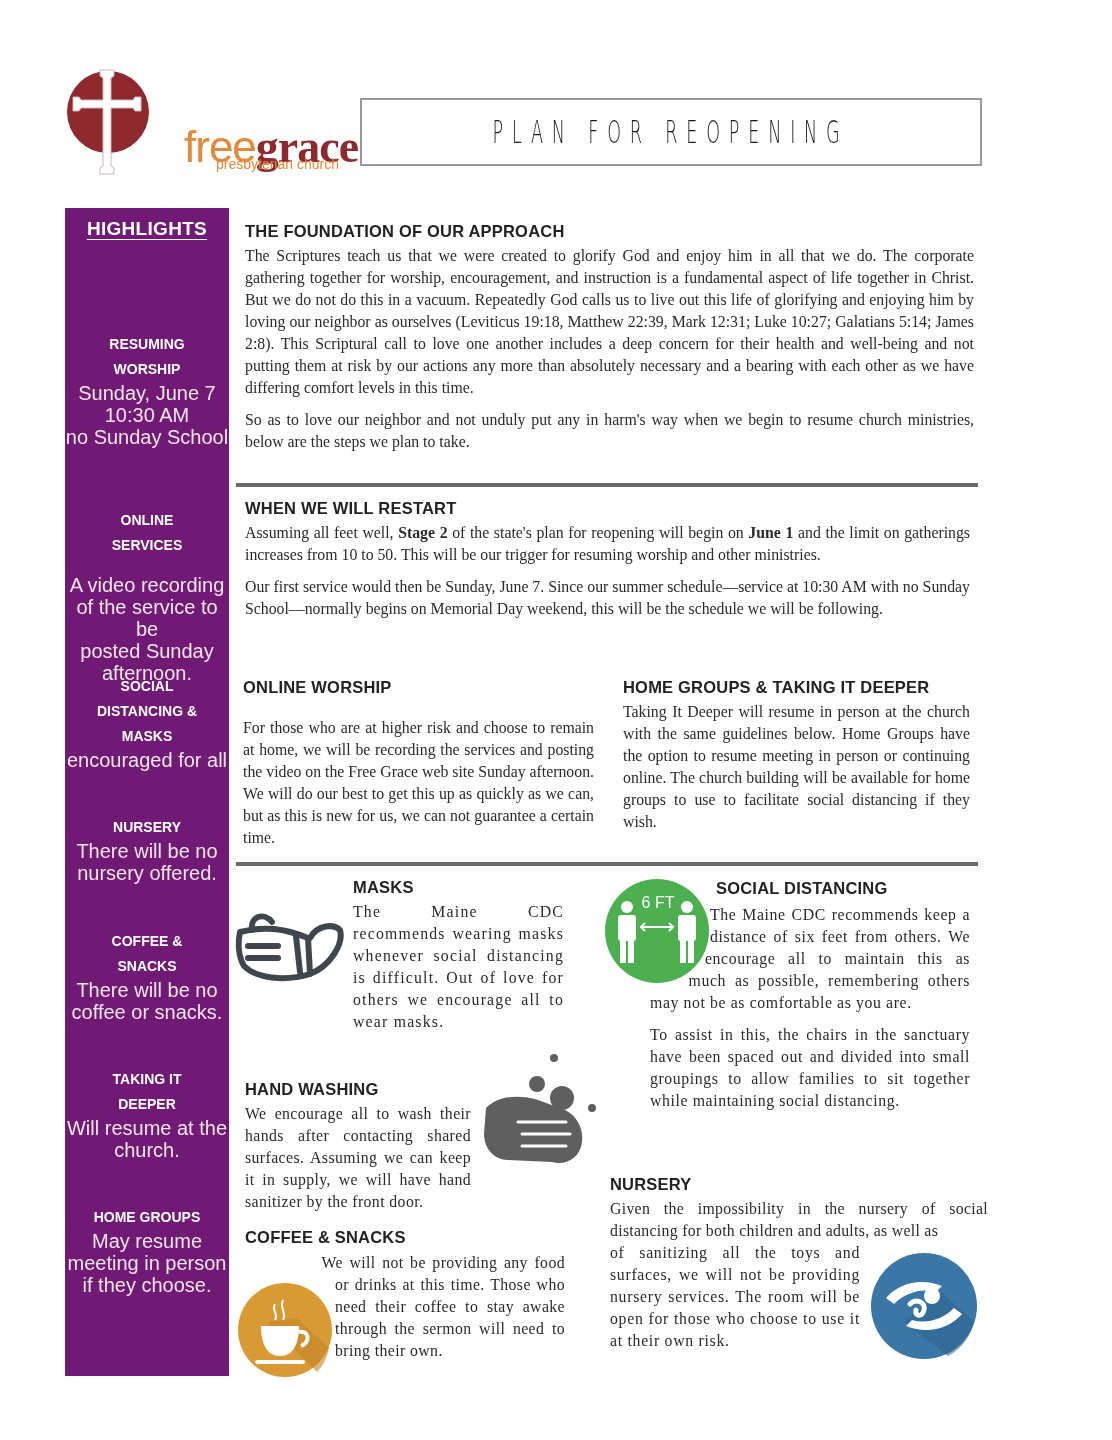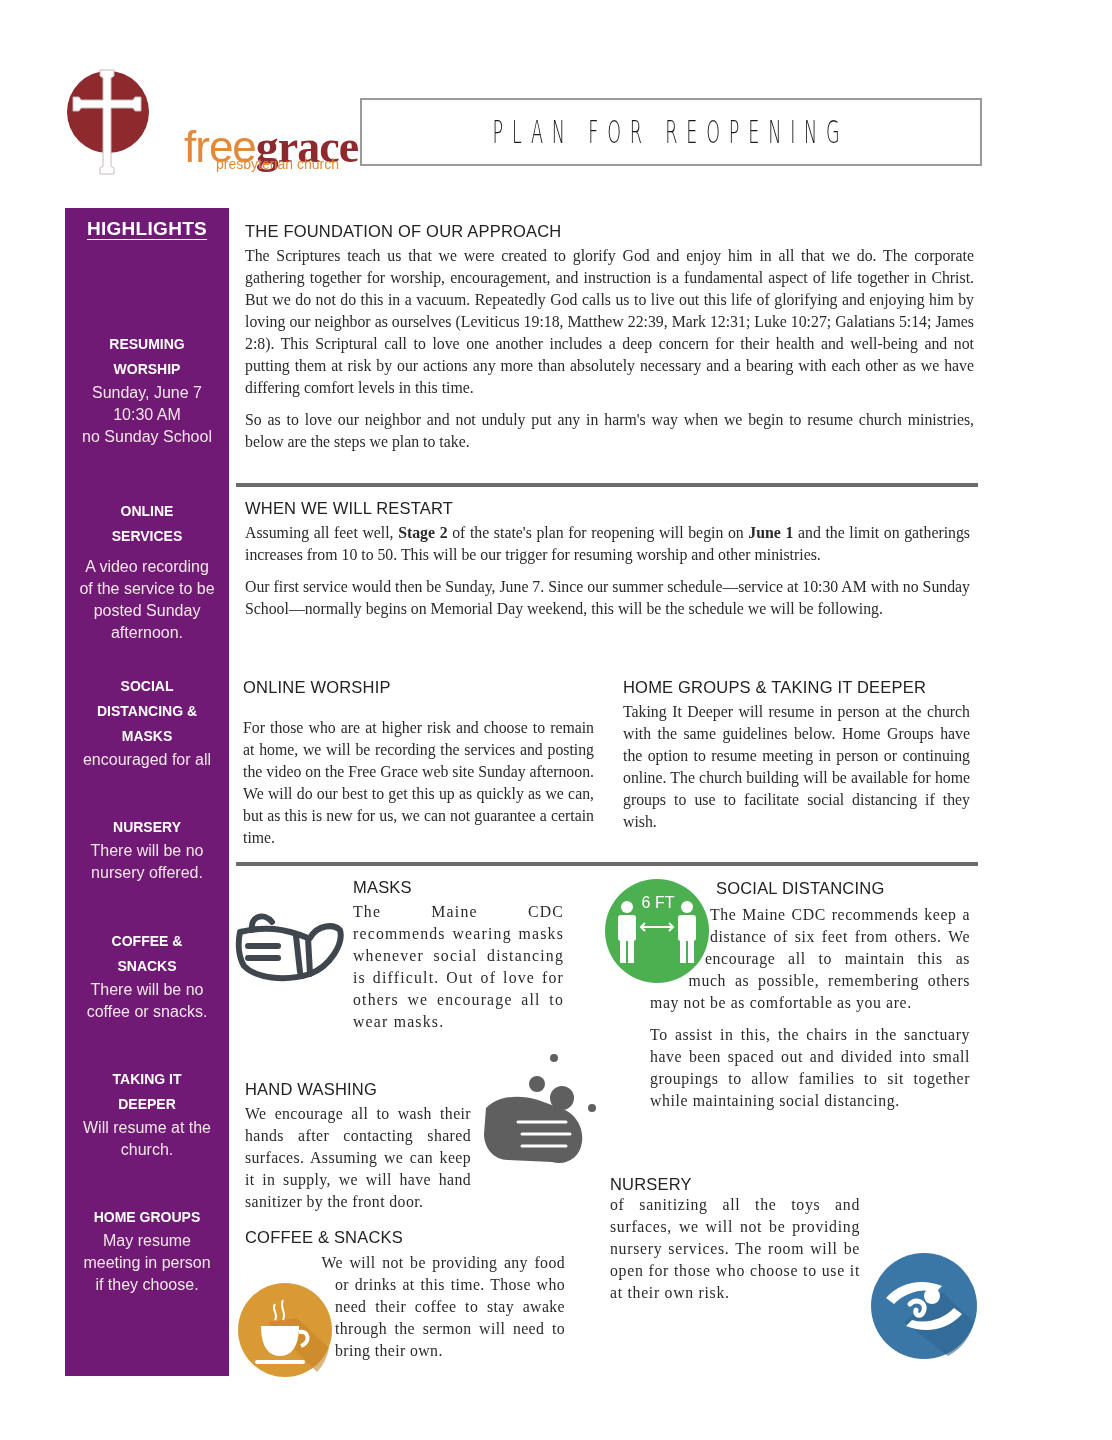--- a/index.html
+++ b/index.html
@@ -15,24 +15,24 @@
 
   
   #title-box { left:360px; top:98px; width:618px; height:64px; border:2px solid #9a9a9a; display:flex; align-items:center; justify-content:center; }
   #title-box span { font-family:"DejaVu Sans", sans-serif; font-size:32px; font-weight:300; letter-spacing:16px; color:#1a1a1a; transform:scaleX(0.55); display:inline-block; white-space:nowrap; }
 
   
   #sidebar { left:65px; top:208px; width:164px; height:1168px; background:#701a75; color:#fff; text-align:center; }
   .hl-head { font-family:"Liberation Sans", sans-serif; font-weight:bold; font-size:19px; text-decoration:underline; text-underline-offset:4px; margin-top:10px; letter-spacing:0.3px; }
   .hl-item { position:absolute; left:0; width:164px; }
   .hl-title { font-family:"Liberation Sans", sans-serif; font-weight:bold; font-size:14px; line-height:25px; }
-  .hl-body { font-family:"Liberation Sans", sans-serif; font-size:16px; line-height:22px; color:#f3e6e6; }
-
-  
-  .sec-h { font-family:"Liberation Sans", sans-serif; font-weight:normal; font-size:16.5px; color:#222; letter-spacing:0.2px; }
+  .hl-body { font-family:"Liberation Sans", sans-serif; font-size:20px; line-height:22px; color:#f3e6e6; }
+
+  
+  .sec-h { font-family:"Liberation Sans", sans-serif; font-weight:bold; font-size:16.5px; color:#222; letter-spacing:0.2px; }
   .p { font-size:15.8px; line-height:22px; text-align:justify; color:#2a2a2a; }
   .rule { height:4px; background:#6b6b6b; }
   b.inl { font-weight:bold; }
 
   .icon-wrap { position:absolute; }
 </style>
 </head>
 <body>
 
 <div id="logo" class="abs">
@@ -54,21 +54,21 @@
   <div class="hl-head">HIGHLIGHTS</div>
 
   <div class="hl-item" style="top:124px">
     <div class="hl-title" style="width:100px;margin:0 auto">RESUMING WORSHIP</div>
     <div class="hl-body">Sunday, June 7</div>
     <div class="hl-body">10:30 AM</div>
     <div class="hl-body">no Sunday School</div>
   </div>
 
   <div class="hl-item" style="top:284px">
-    <div class="hl-title" style="width:100px;margin:7px auto">ONLINE SERVICES</div>
+    <div class="hl-title" style="width:100px;margin:16px auto">ONLINE SERVICES</div>
     <div class="hl-body">A video recording</div>
     <div class="hl-body">of the service to be</div>
     <div class="hl-body">posted Sunday</div>
     <div class="hl-body">afternoon.</div>
   </div>
 
   <div class="hl-item" style="top:466px">
     <div class="hl-title" style="width:140px;margin:0 auto">SOCIAL DISTANCING &amp; MASKS</div>
     <div class="hl-body">encouraged for all</div>
   </div>
@@ -211,20 +211,21 @@
     </g>
   </svg>
 </div>
 <div class="abs" style="left:305px;top:1252px;width:260px">
   <div style="float:left;width:30px;height:130px;shape-outside:polygon(0 0, 0 0, 30px 40px, 30px 130px, 0 130px);"></div>
   <div class="p" style="text-align:justify;letter-spacing:0.4px">We will not be providing any food or drinks at this time. Those who need their coffee to stay awake through the sermon will need to bring their own.</div>
 </div>
 
 <div class="abs" style="left:610px;top:1175px;width:378px">
   <div class="sec-h">NURSERY</div>
+  <div class="p" style="margin-top:4px;letter-spacing:0.3px">Given the impossibility in the nursery of social distancing for both children and adults, as well as</div>
   <div class="p" style="width:250px;letter-spacing:0.7px">of sanitizing all the toys and surfaces, we will not be providing nursery services. The room will be open for those who choose to use it at their own risk.</div>
 </div>
 <div class="icon-wrap" style="left:870px;top:1252px;width:108px;height:108px">
   <svg width="108" height="108" viewBox="0 0 108 108">
     <circle cx="54" cy="54" r="53" fill="#3a76a6"></circle>
     <path d="M34 70 L78 104 A53 53 0 0 0 104 70 L72 40 Z" fill="#2f6590" opacity="0.6"></path>
     <g fill="#fff">
       <path d="M16 46 C30 30 52 26 72 34 L66 40 C52 36 36 40 24 52 Z"></path>
       <path d="M92 62 C78 78 56 82 36 74 L42 68 C56 72 72 68 84 56 Z"></path>
       <circle cx="62" cy="44" r="8"></circle>

